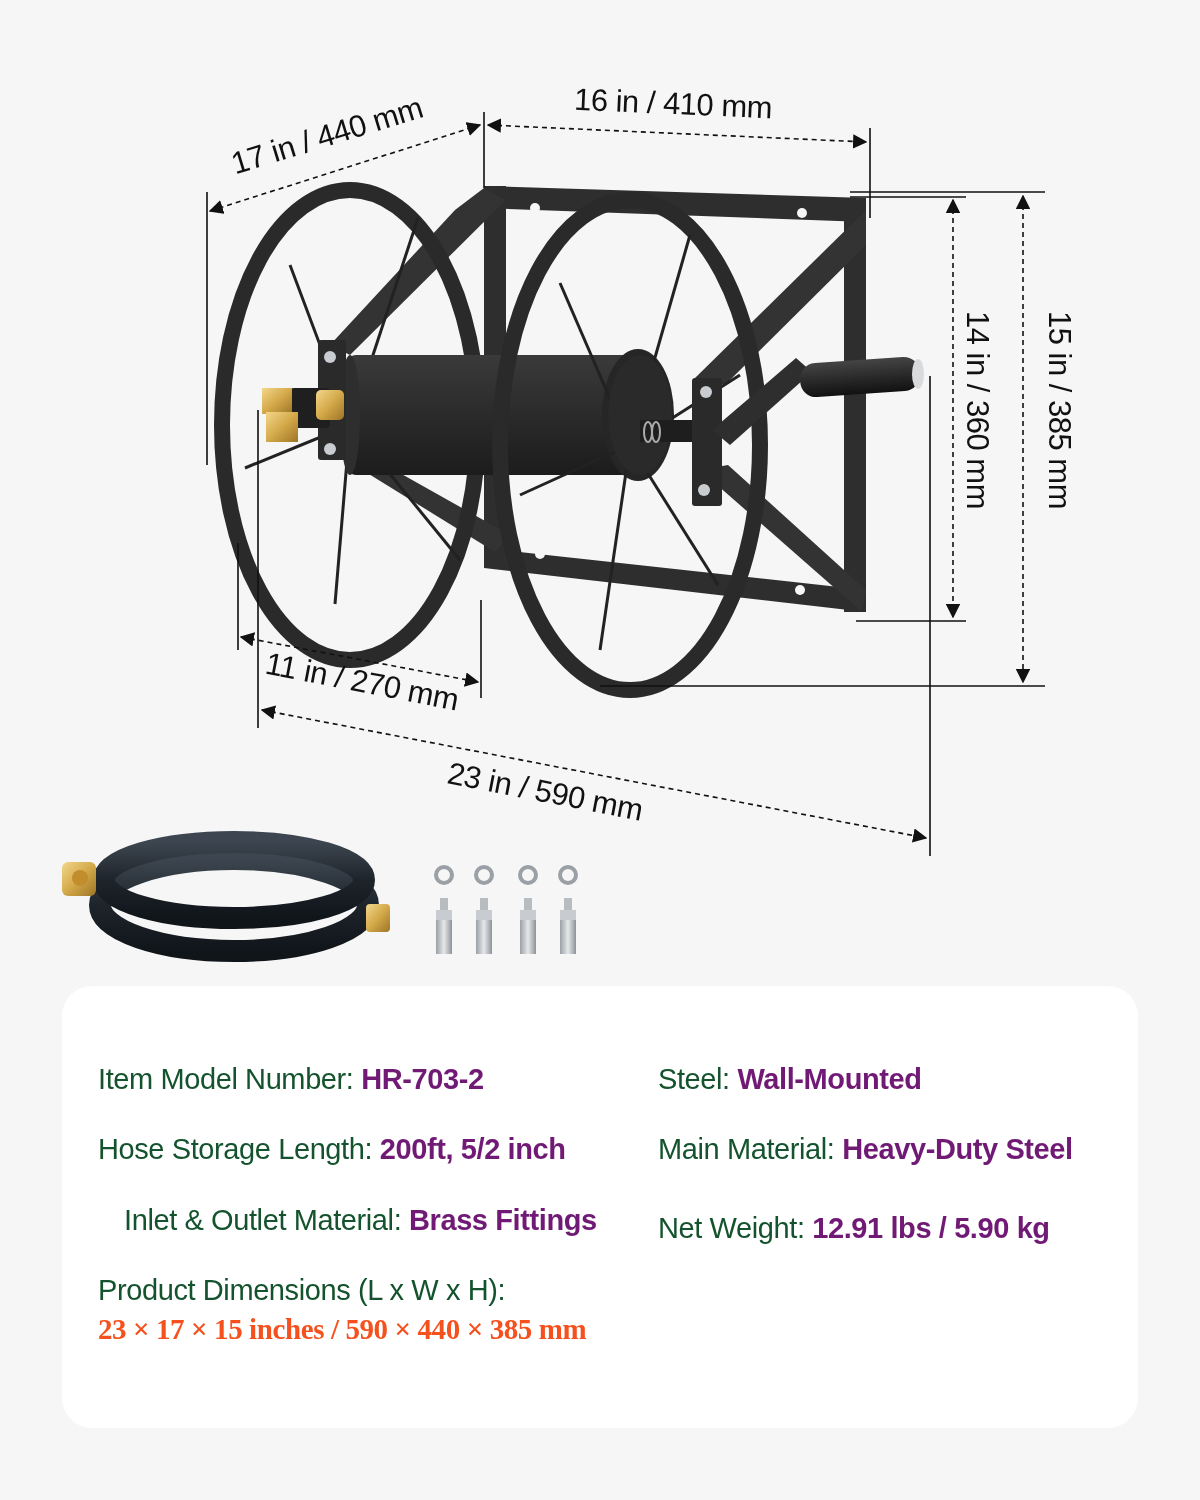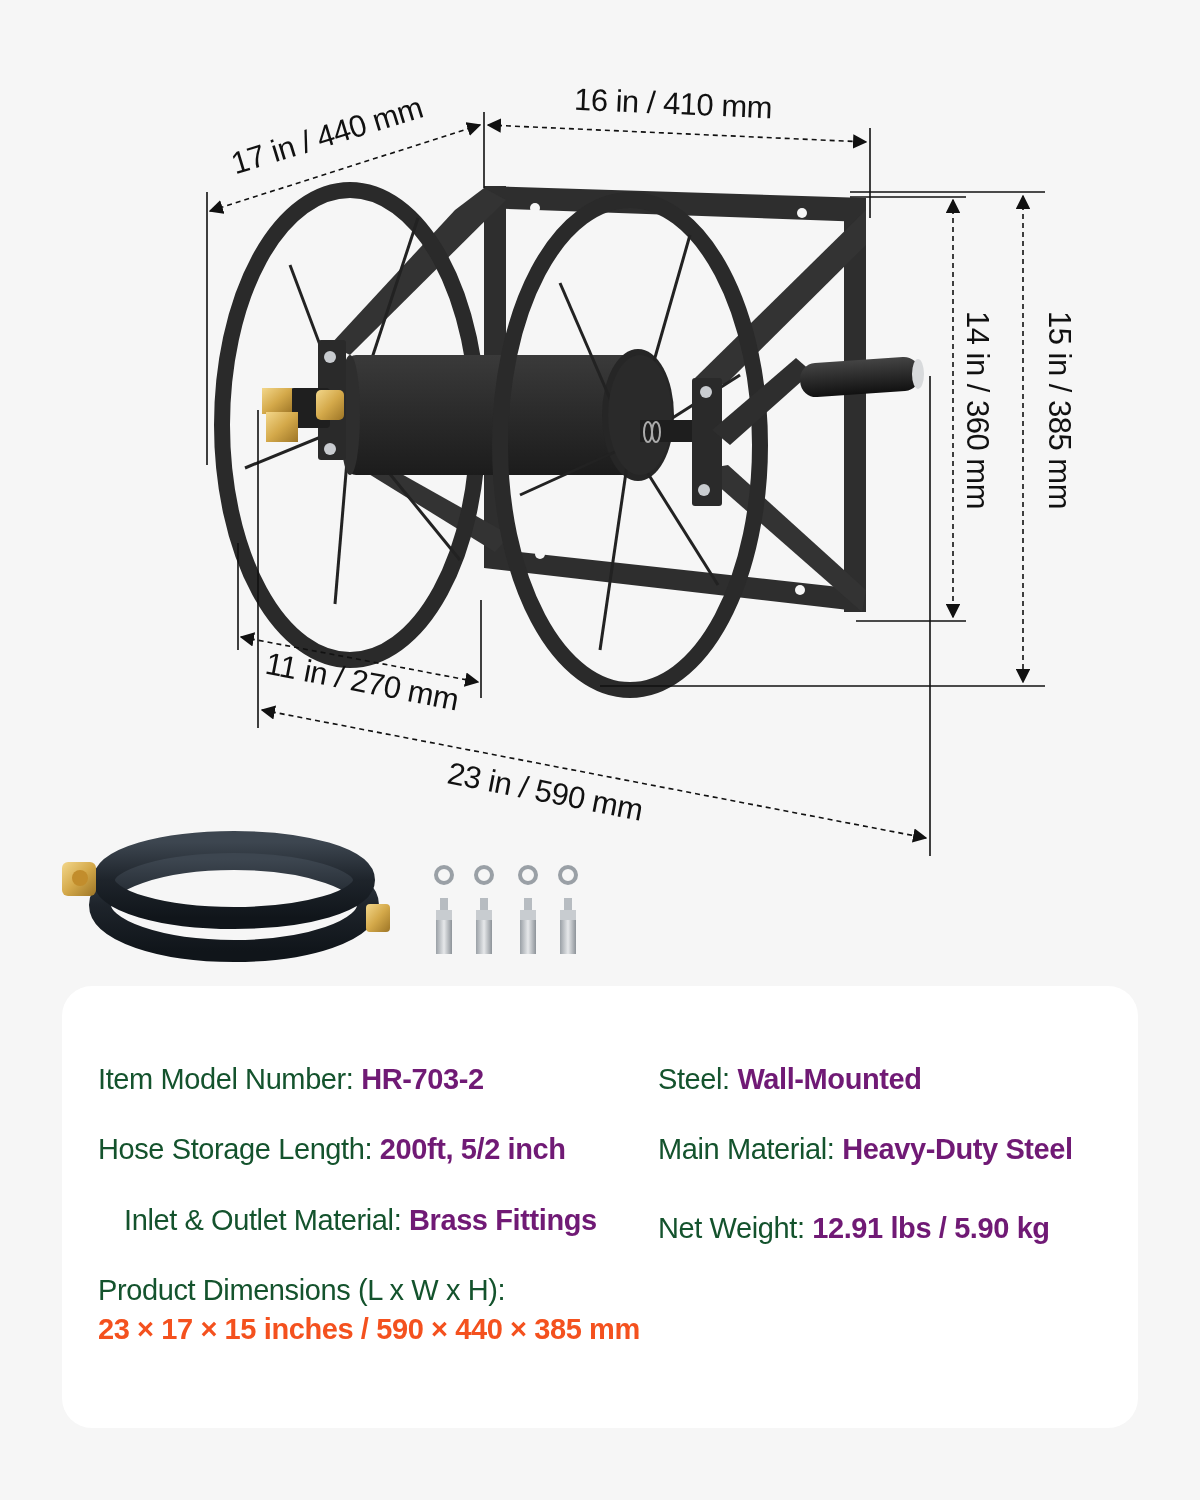--- a/index.html
+++ b/index.html
@@ -215,13 +215,13 @@
 </div>
 <div class="spec" style="left:80px; top:1204px;margin-left:44px;">
   <span class="k">Inlet &amp; Outlet Material: </span><span class="v">Brass Fittings</span>
 </div>
 <div class="spec" style="left:658px; top:1204px;margin-top:8px;">
   <span class="k">Net Weight: </span><span class="v">12.91 lbs / 5.90 kg</span>
 </div>
 <div class="spec" style="left:98px; top:1274px;">
   <span class="k">Product Dimensions (L x W x H):</span>
 </div>
-<div class="dims-value" style="left:98px; top:1313px;">23 × 17 × 15 inches / 590 × 440 × 385 mm</div>
+<div class="dims-value" style="left:98px; top:1313px;font-family:Liberation Serif, serif;">23 × 17 × 15 inches / 590 × 440 × 385 mm</div>
 
 </body></html>

